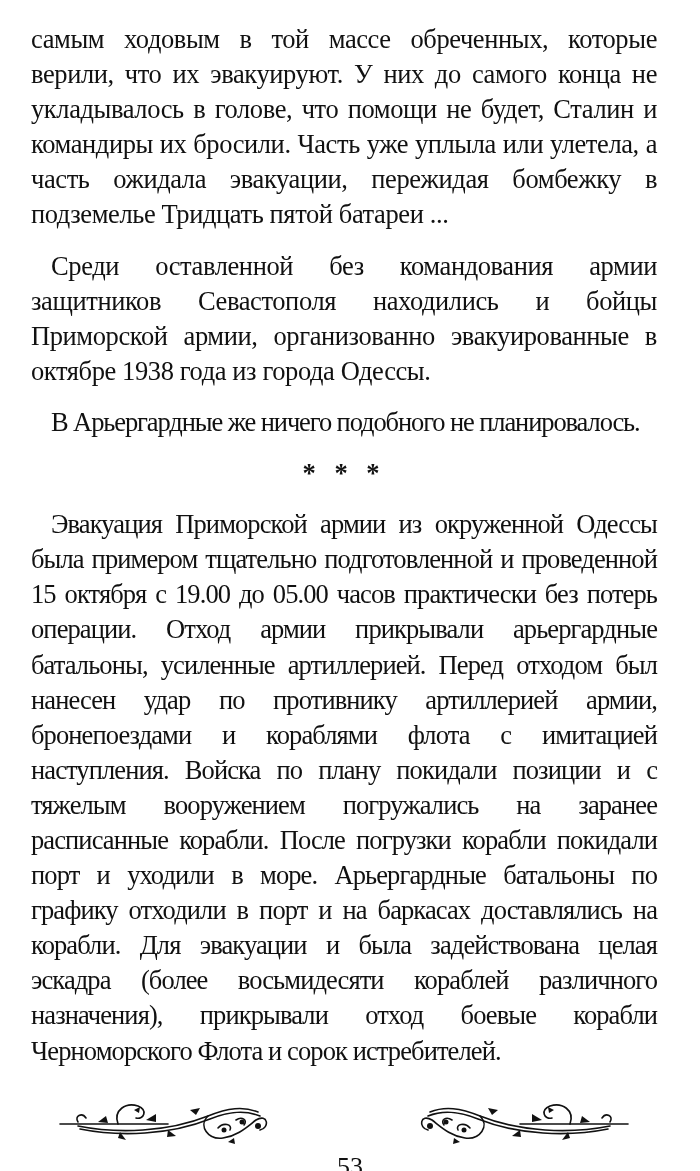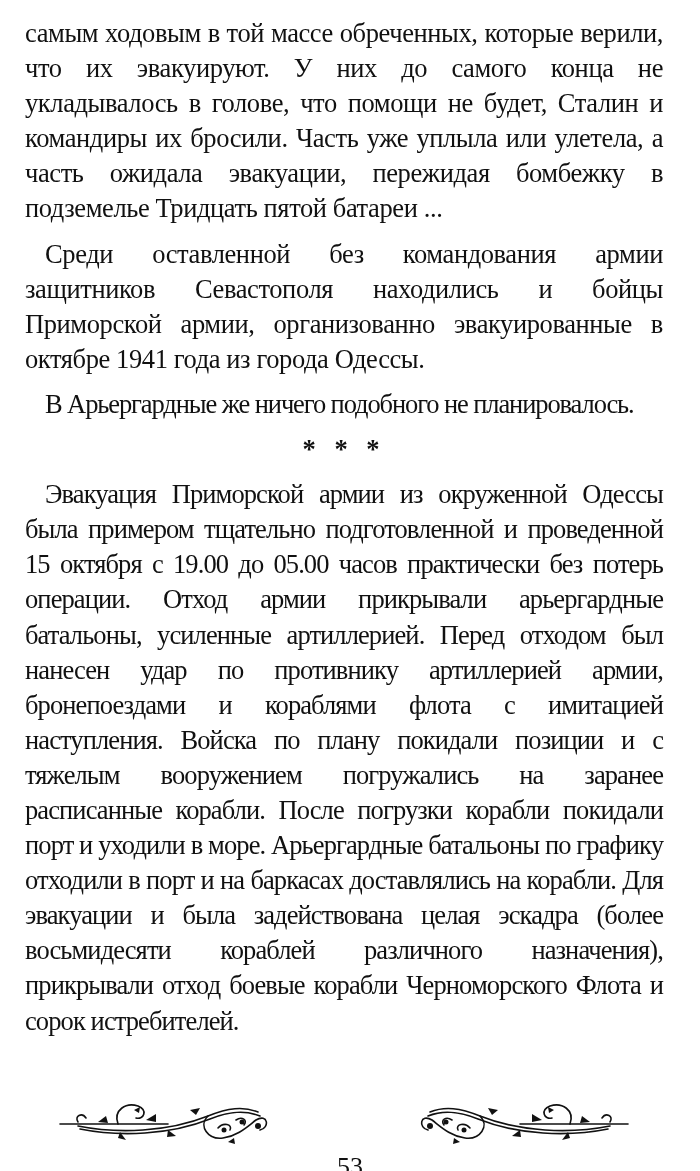--- a/index.html
+++ b/index.html
@@ -5,21 +5,21 @@
   html, body { margin: 0; padding: 0; background: #ffffff; }
   body { width: 700px; height: 1171px; overflow: hidden; position: relative; }
   .page {
     position: absolute; left: 15px; top: 6px; width: 658px;
     font-family: "Liberation Serif", "DejaVu Serif", serif;
     color: #111111;
     font-size: 26.5px;
     line-height: 35.1px;
     text-align: justify;
   }
-  .page p { margin: 10px; }
+  .page p { margin: 16px; }
   .indent { text-indent: 20px; }
   .last-line-justify { text-align-last: justify; }
   .narrow { font-stretch: condensed; letter-spacing: -0.6px; }
   .roman { letter-spacing: -0.4px; }
   .italic { letter-spacing: -0.9px; word-spacing: 0px; }
   .stars { text-align: center; letter-spacing: 6px; font-weight: bold; height: 35.1px; }
   .footer {
     position: absolute; left: 0; top: 1092px; width: 700px; height: 70px;
   }
   .page-number {
@@ -29,21 +29,21 @@
   }
   .ornament { position: absolute; top: 6px; }
   .ornament.left { left: 58px; }
   .ornament.right { left: 410px; transform: scaleX(-1); }
 </style>
 </head>
 <body>
 
 <div class="page">
   <p class="roman narrow">самым ходовым в той массе обреченных, которые верили, что их эвакуируют. У них до самого конца не укладывалось в голове, что помощи не будет, Сталин и командиры их бросили. Часть уже уплыла или улетела, а часть ожидала эвакуации, пережидая бомбежку в подземелье Тридцать пятой батареи ...</p>
-  <p class="roman narrow indent">Среди оставленной без командования армии защитников Севастополя находились и бойцы Приморской армии, организованно эвакуированные в октябре 1941 года из города Одессы.</p>
+  <p class="roman narrow indent">Среди оставленной без командования армии защитников Севастополя находились и бойцы Приморской армии, организованно эвакуированные в октябре 1938 года из города Одессы.</p>
   <p class="roman narrow indent" style="letter-spacing:-1.1px;">В Арьергардные же ничего подобного не планировалось.</p>
   <p class="stars">* * *</p>
   <p class="italic indent" style="margin-top:4px;">Эвакуация Приморской армии из окруженной Одессы была примером тщательно подготовленной и проведенной 15 октября с 19.00 до 05.00 часов практически без потерь операции. Отход армии прикрывали арьергардные батальоны, усиленные артиллерией. Перед отходом был нанесен удар по противнику артиллерией армии, бронепоездами и кораблями флота с имитацией наступления. Войска по плану покидали позиции и с тяжелым вооружением погружались на заранее расписанные корабли. После погрузки корабли покидали порт и уходили в море. Арьергардные батальоны по графику отходили в порт и на баркасах доставлялись на корабли. Для эвакуации и была задействована целая эскадра (более восьмидесяти кораблей различного назначения), прикрывали отход боевые корабли Черноморского Флота и сорок истребителей.</p>
 </div>
 
 <div class="footer">
   <svg class="ornament left" width="220" height="50" viewBox="0 0 220 50">
     <g fill="none" stroke="#111" stroke-width="1.6" stroke-linecap="round">
       <path d="M2 26 L110 26"></path>
       <path d="M20 28 C60 36, 110 34, 150 18 C170 10, 185 8, 200 14"></path>

